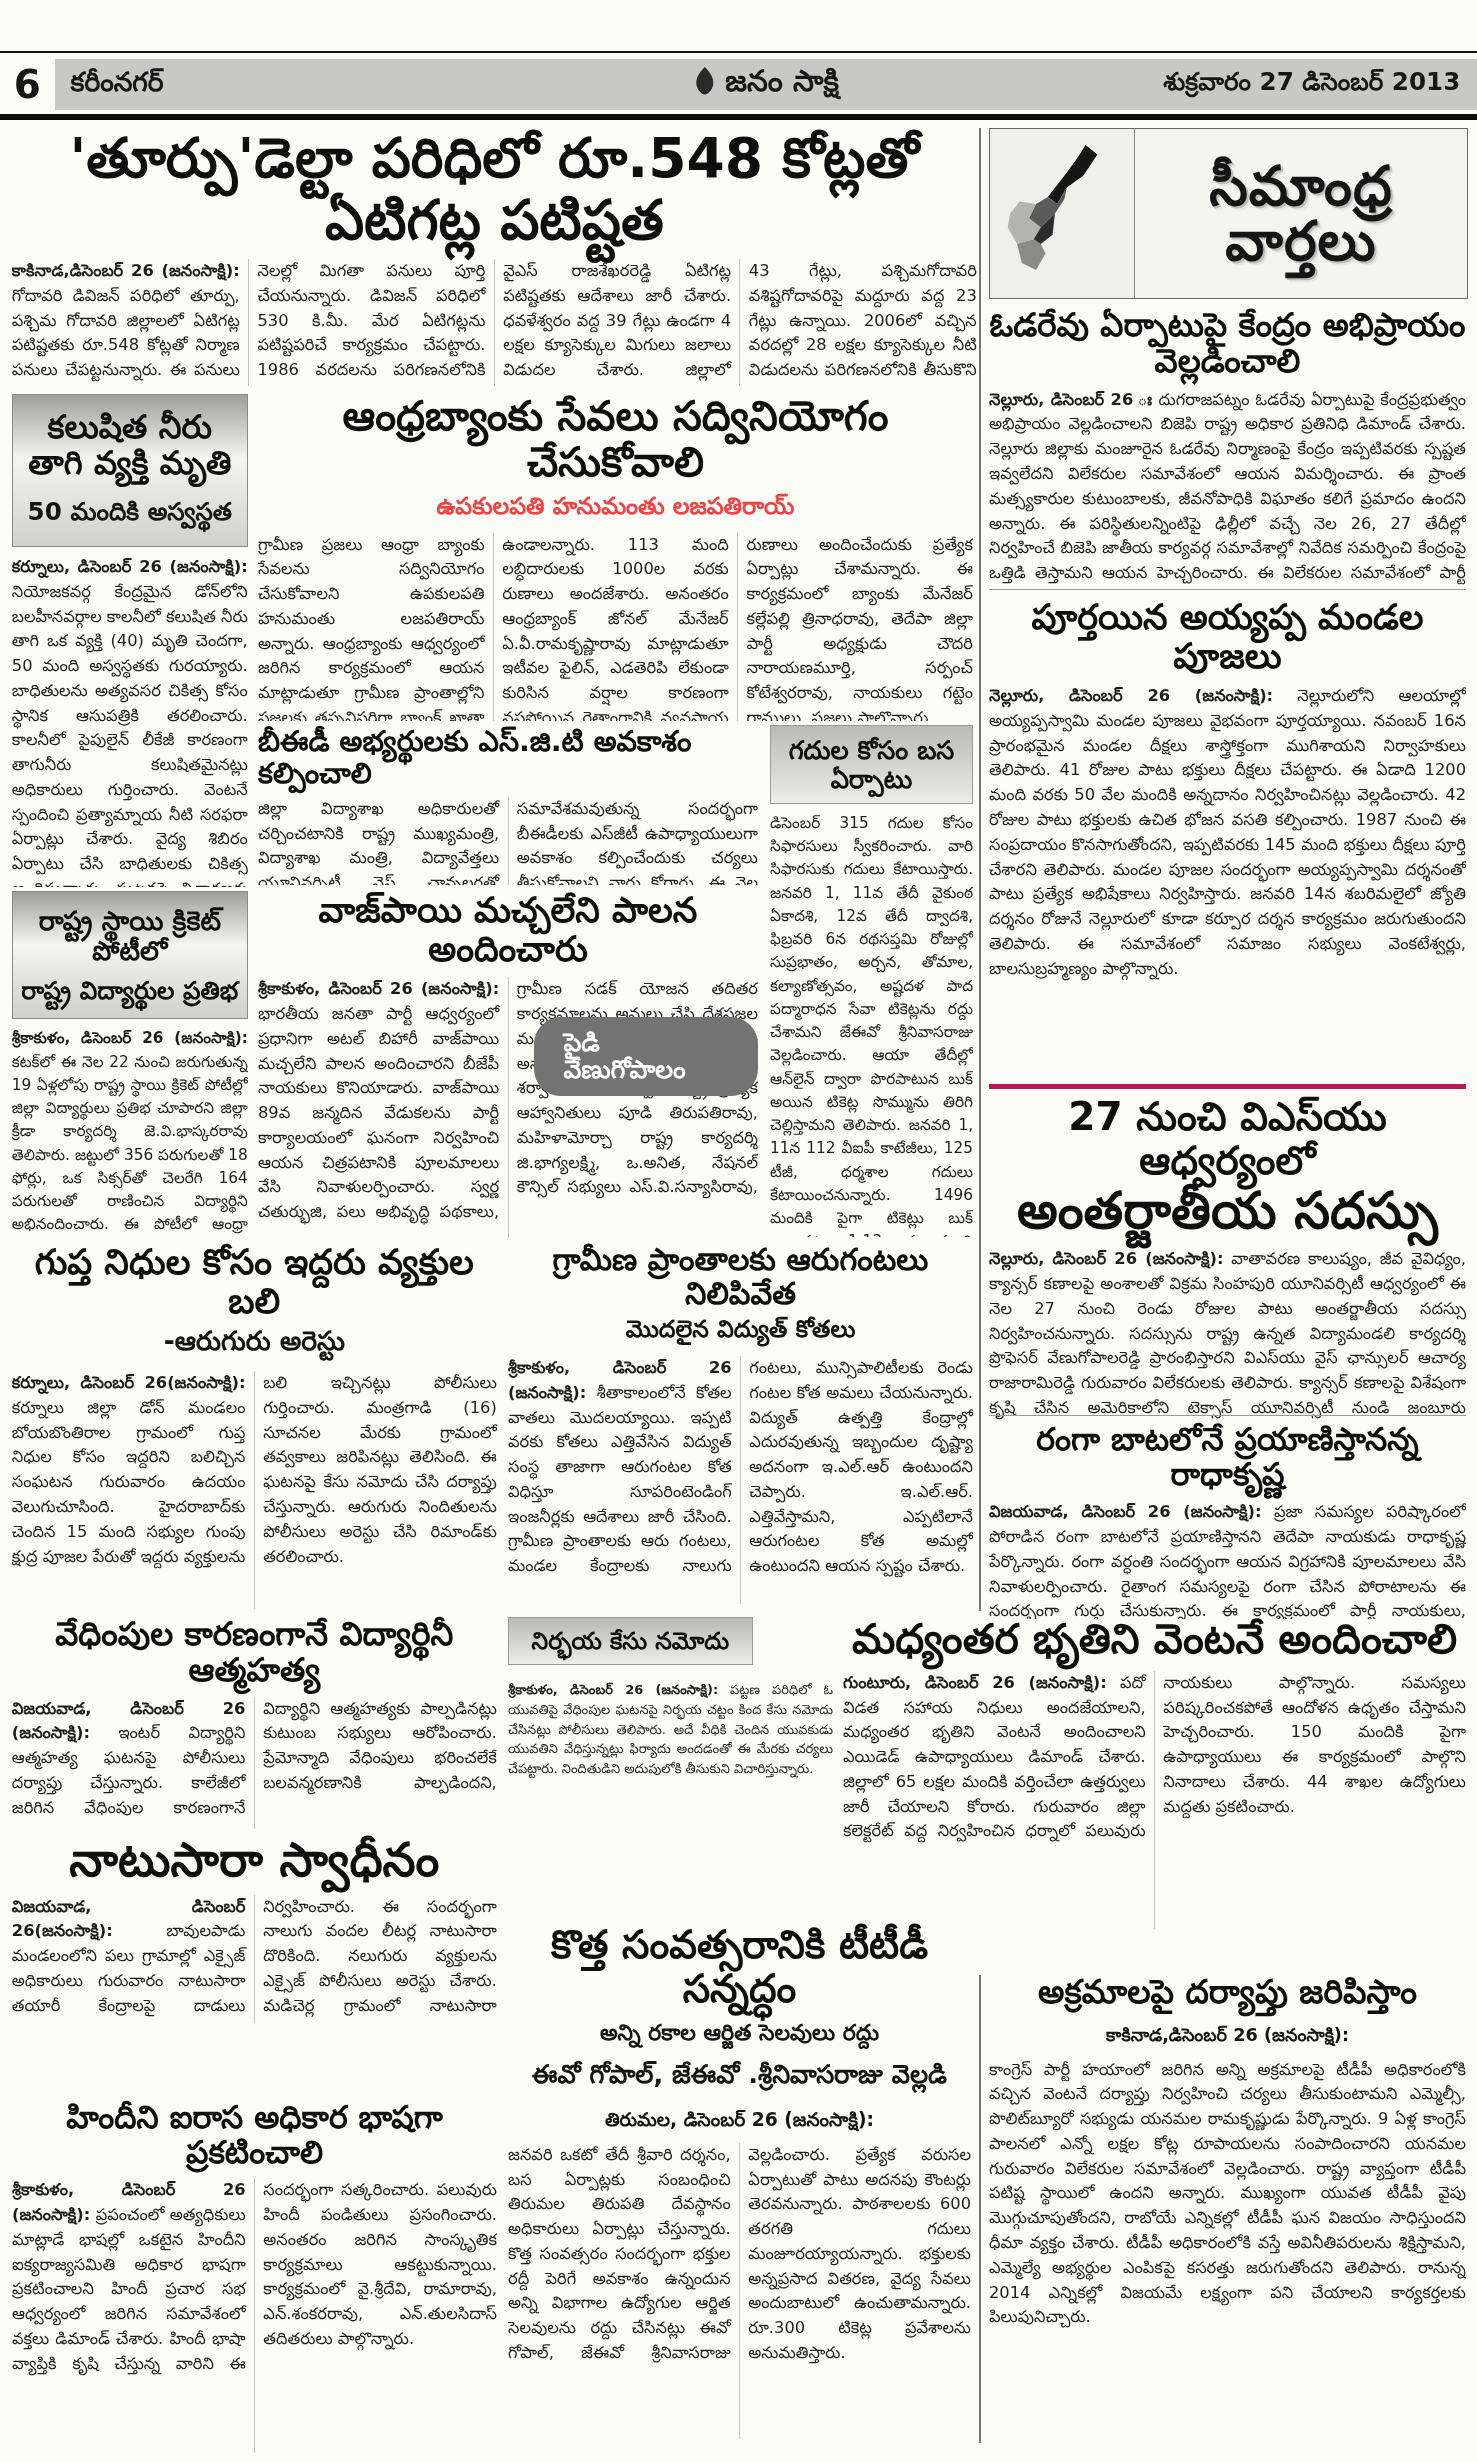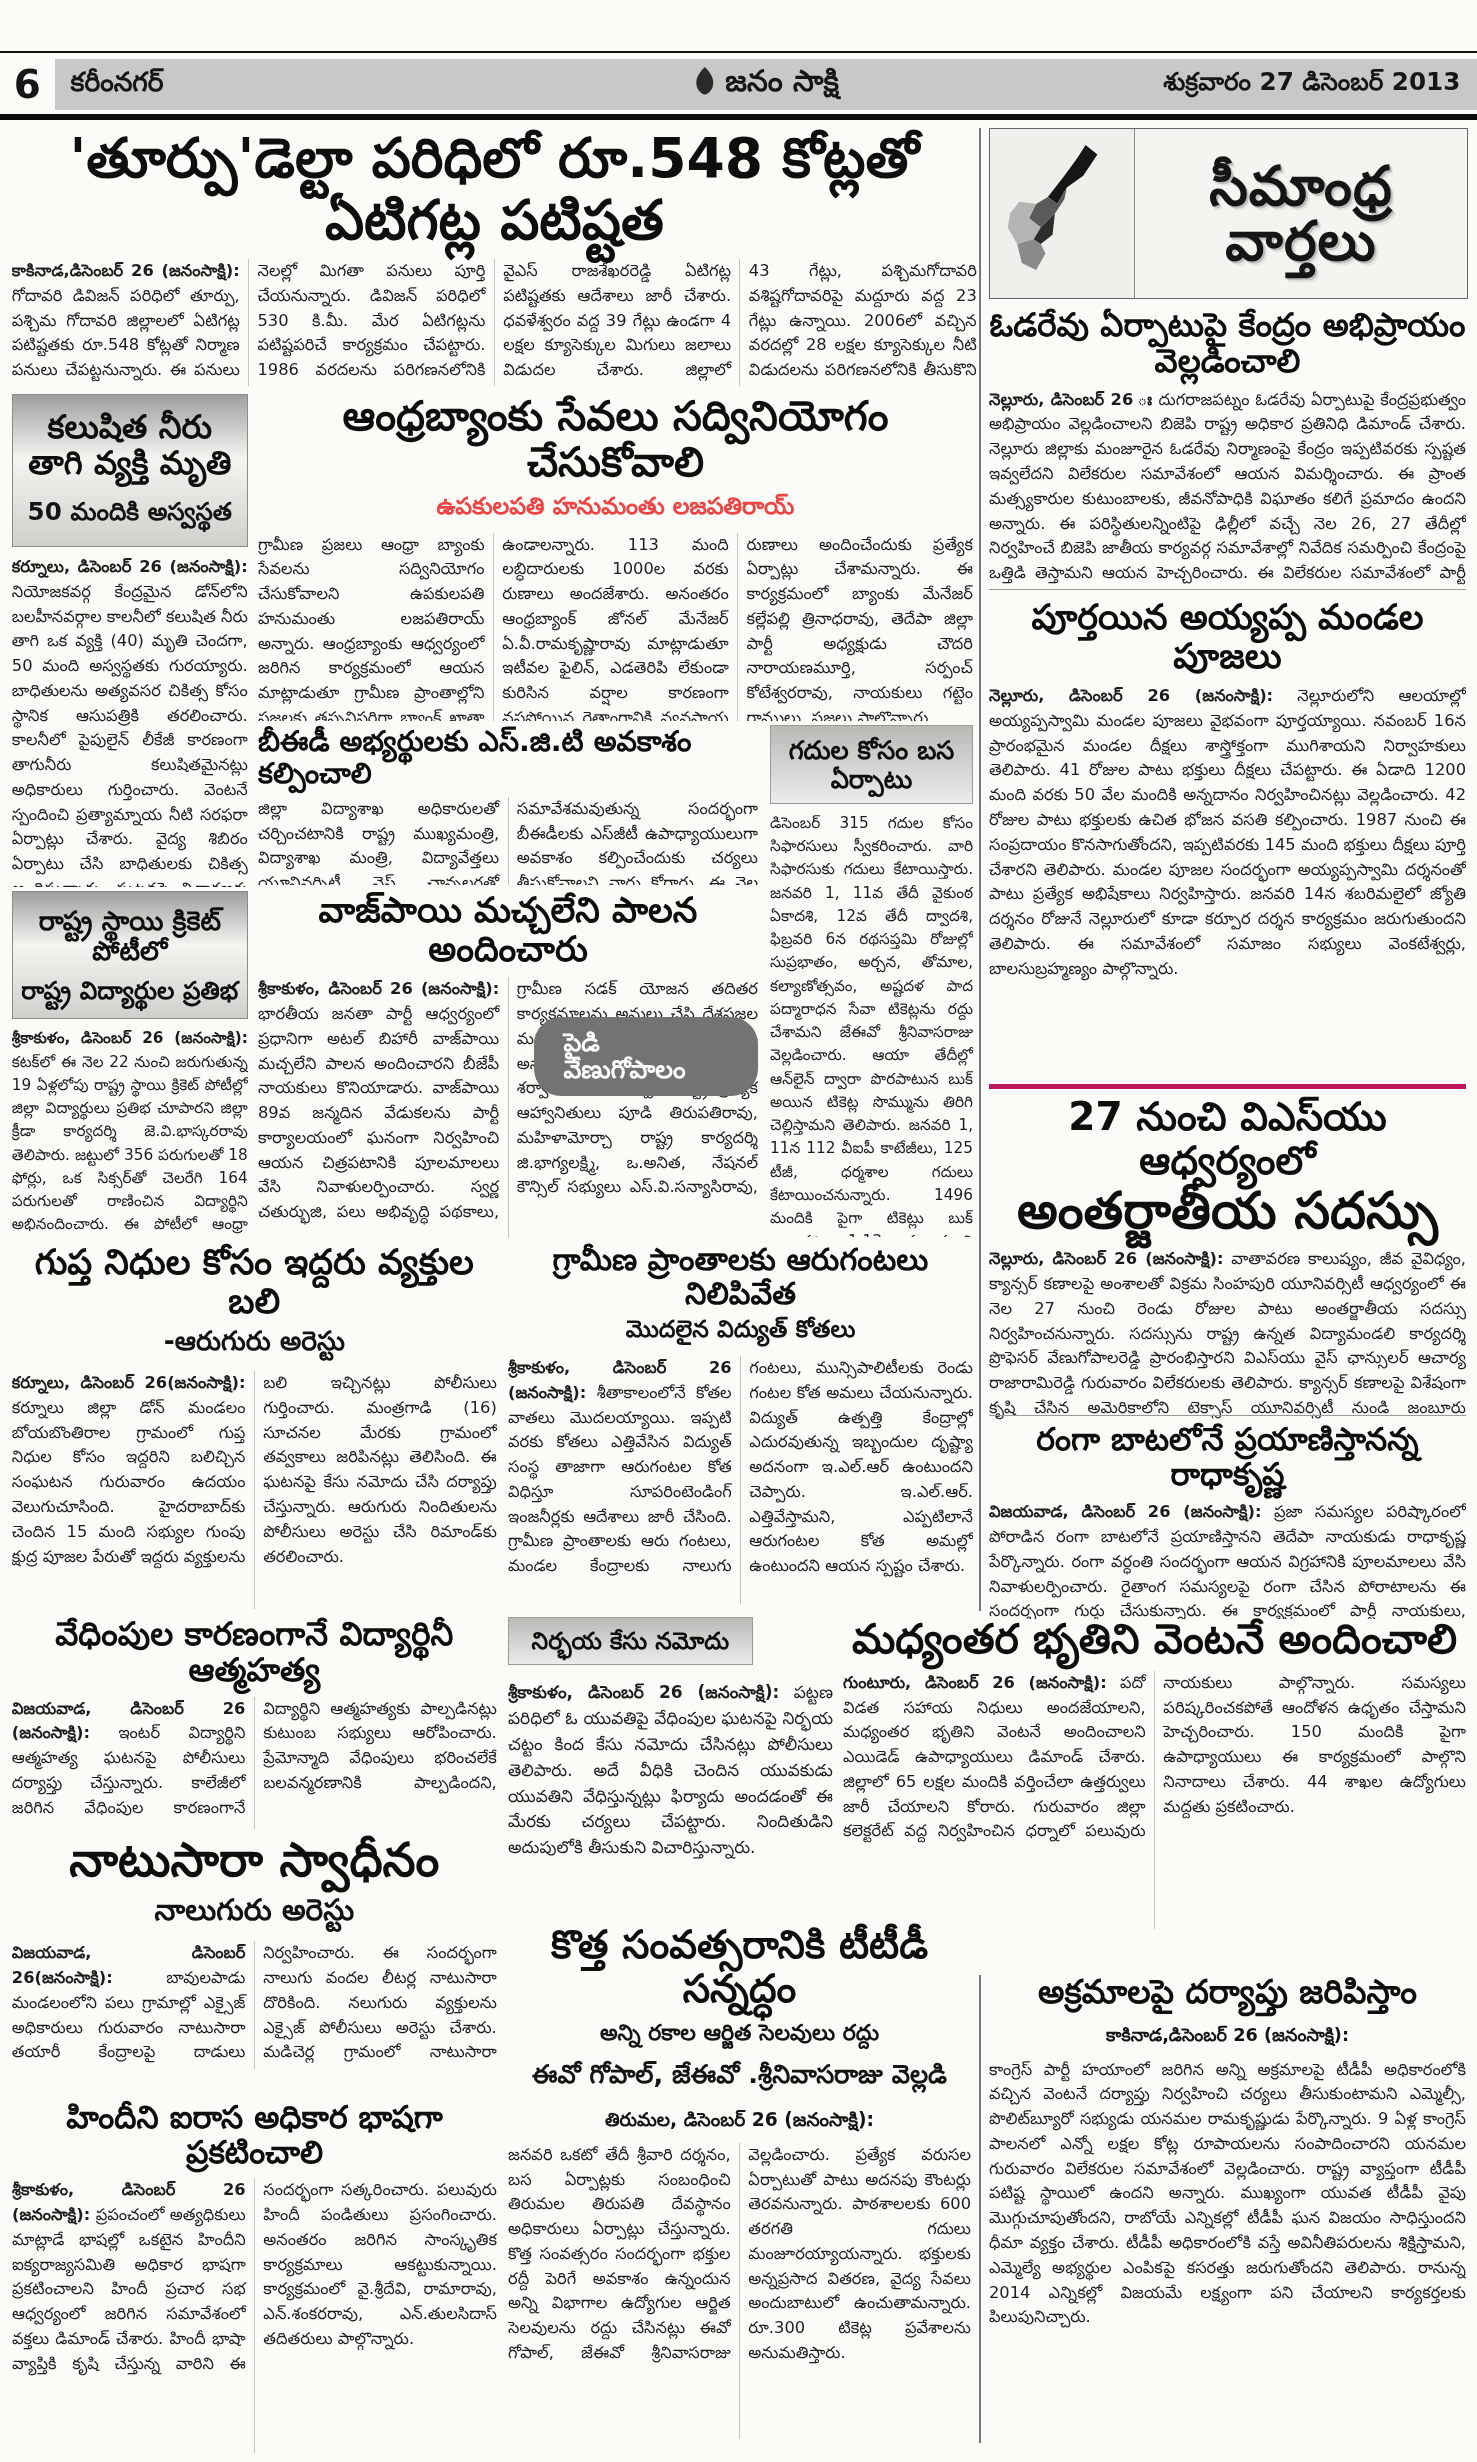--- a/index.html
+++ b/index.html
@@ -185,37 +185,36 @@
     <div class="body cols-2" style="height:148px;">
       <b class="dateline">విజయవాడ, డిసెంబర్ 26 (జనంసాక్షి):</b>
       <span>ఇంటర్ విద్యార్థిని ఆత్మహత్య ఘటనపై పోలీసులు దర్యాప్తు చేస్తున్నారు. కాలేజీలో జరిగిన వేధింపుల కారణంగానే విద్యార్థిని ఆత్మహత్యకు పాల్పడినట్లు కుటుంబ సభ్యులు ఆరోపించారు. ప్రేమోన్మాది వేధింపులు భరించలేకే బలవన్మరణానికి పాల్పడిందని, ఘటనపై కేసు నమోదు చేసి దర్యాప్తు చేస్తున్నట్లు పోలీసులు తెలిపారు.</span>
     </div>
   </div>
 
   <div class="art" style="left:508px;top:1617px;width:325px;height:296px;">
     <div class="graybox-flat" style="width:227px;">
       <div class="hl" style="font-size:23.6px;">నిర్భయ కేసు నమోదు</div>
     </div>
-    <div class="body" style="font-size:17px;margin-top:15px;">
+    <div class="body" style="font-size:13px;margin-top:15px;">
       <b class="dateline">శ్రీకాకుళం, డిసెంబర్ 26 (జనంసాక్షి):</b>
       <span>పట్టణ పరిధిలో ఓ యువతిపై వేధింపుల ఘటనపై నిర్భయ చట్టం కింద కేసు నమోదు చేసినట్లు పోలీసులు తెలిపారు. అదే వీధికి చెందిన యువకుడు యువతిని వేధిస్తున్నట్లు ఫిర్యాదు అందడంతో ఈ మేరకు చర్యలు చేపట్టారు. నిందితుడిని అదుపులోకి తీసుకుని విచారిస్తున్నారు.</span>
     </div>
   </div>
 
   <div class="art" style="left:843px;top:1617px;width:623px;height:347px;">
     <div class="hl" style="font-size:41px;">మధ్యంతర భృతిని వెంటనే అందించాలి</div>
     <div class="body cols-2" style="height:258px;">
       <b class="dateline">గుంటూరు, డిసెంబర్ 26 (జనంసాక్షి):</b>
       <span>పదో విడత సహాయ నిధులు అందజేయాలని, మధ్యంతర భృతిని వెంటనే అందించాలని ఎయిడెడ్ ఉపాధ్యాయులు డిమాండ్ చేశారు. జిల్లాలో 65 లక్షల మందికి వర్తించేలా ఉత్తర్వులు జారీ చేయాలని కోరారు. గురువారం జిల్లా కలెక్టరేట్ వద్ద నిర్వహించిన ధర్నాలో పలువురు నాయకులు పాల్గొన్నారు. సమస్యలు పరిష్కరించకపోతే ఆందోళన ఉధృతం చేస్తామని హెచ్చరించారు. 150 మందికి పైగా ఉపాధ్యాయులు ఈ కార్యక్రమంలో పాల్గొని నినాదాలు చేశారు. 44 శాఖల ఉద్యోగులు మద్దతు ప్రకటించారు.</span>
     </div>
   </div>
 
   <div class="art" style="left:11.8px;top:1834px;width:485px;height:258px;">
     <div class="hl" style="font-size:47px;">నాటుసారా స్వాధీనం</div>
-    <div class="sub" style="font-size:29.6px;margin-top:5.9px;">నాలుగురు అరెస్టు</div>
     <div class="body cols-2" style="height:128px;">
       <b class="dateline">విజయవాడ, డిసెంబర్ 26(జనంసాక్షి):</b>
       <span>బావులపాడు మండలంలోని పలు గ్రామాల్లో ఎక్సైజ్ అధికారులు గురువారం నాటుసారా తయారీ కేంద్రాలపై దాడులు నిర్వహించారు. ఈ సందర్భంగా నాలుగు వందల లీటర్ల నాటుసారా దొరికింది. నలుగురు వ్యక్తులను ఎక్సైజ్ పోలీసులు అరెస్టు చేశారు. మడిచెర్ల గ్రామంలో నాటుసారా తయారీ జరుగుతోందని సమాచారం అందుకున్న ఎక్సైజ్ పోలీసులు మెరుపుదాడులు నిర్వహించారు. అలాగే పొరుగున ఉన్న మరికొన్ని గ్రామాల్లో కూడా సోదాలు జరిపారు. సంక్రాంతి సమీపిస్తుండడంతో జిల్లాలో నాటుసారా తయారీ ఊపందుకుంది. ముఖ్యంగా ఖమ్మం జిల్లా సరిహద్దు కాగల మండలాల్లో సారా తయారీ, విక్రయాలు అధికంగా జరుగుతుండడంతో ఎక్సైజ్ అధికారులు ఆయా ప్రాంతాలపై నిఘా పెంచారు.</span>
     </div>
   </div>
 
   <div class="art" style="left:12px;top:2100px;width:485px;height:353px;">
     <div class="hl" style="font-size:31.5px;">హిందీని ఐరాస అధికార భాషగా ప్రకటించాలి</div>
     <div class="body cols-2" style="height:282px;">
       <b class="dateline">శ్రీకాకుళం, డిసెంబర్ 26 (జనంసాక్షి):</b>

